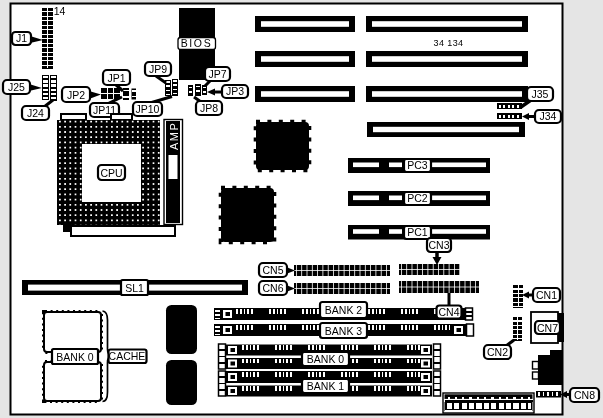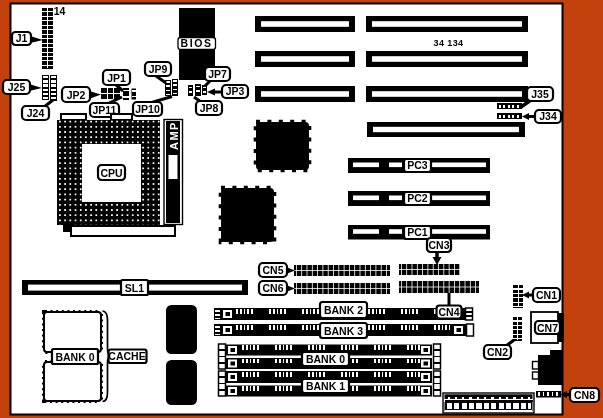--- a/index.html
+++ b/index.html
@@ -1,16 +1,16 @@
 <!DOCTYPE html>
 <html><head>
 <meta charset="utf-8">
 <style>
   html,body{margin:0;padding:0;background:#fff;}
-  #wrap{position:relative;width:603px;height:418px;background:#c2410c;overflow:hidden;font-weight:bold;}
+  #wrap{position:relative;width:603px;height:418px;background:#e5e5e5;overflow:hidden;}
   svg{position:absolute;left:0;top:0;}
   text{font-family:"Liberation Sans",sans-serif;fill:#000;}
   .lb{fill:#fff;stroke:#000;stroke-width:2.2;}
   .lt{font-size:10.5px;text-anchor:middle;}
   .ld{stroke:#000;fill:none;}
   line{shape-rendering:crispEdges;}
   .sm{shape-rendering:auto;}
 </style>
 </head>
 <body>

